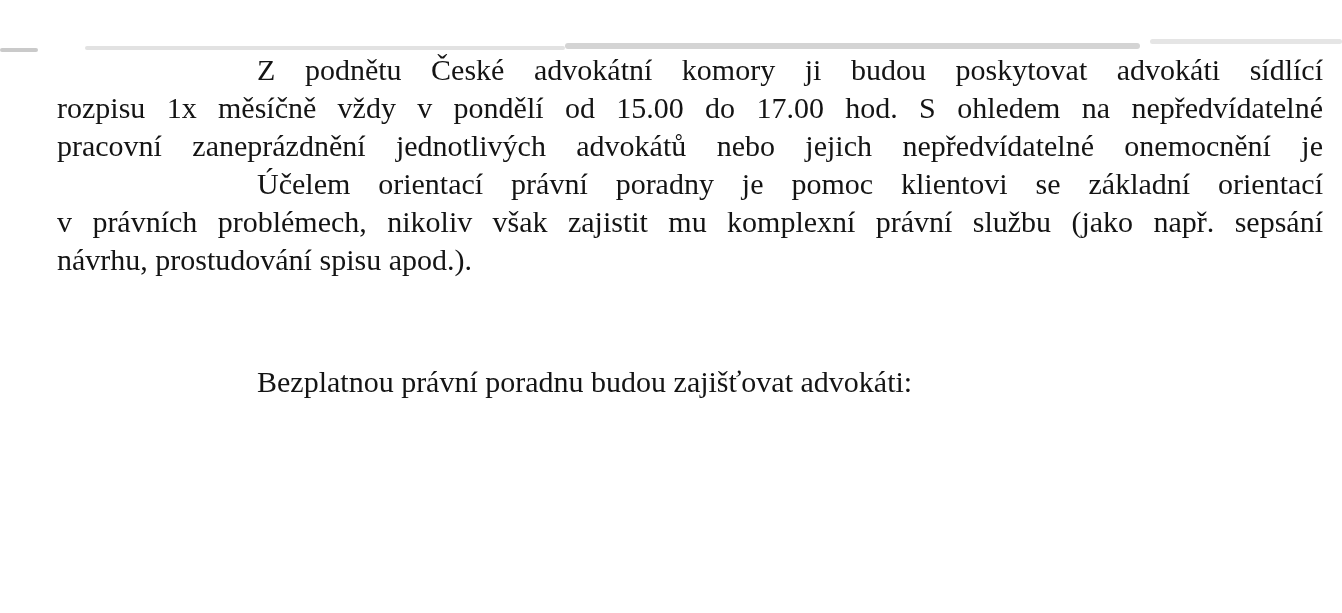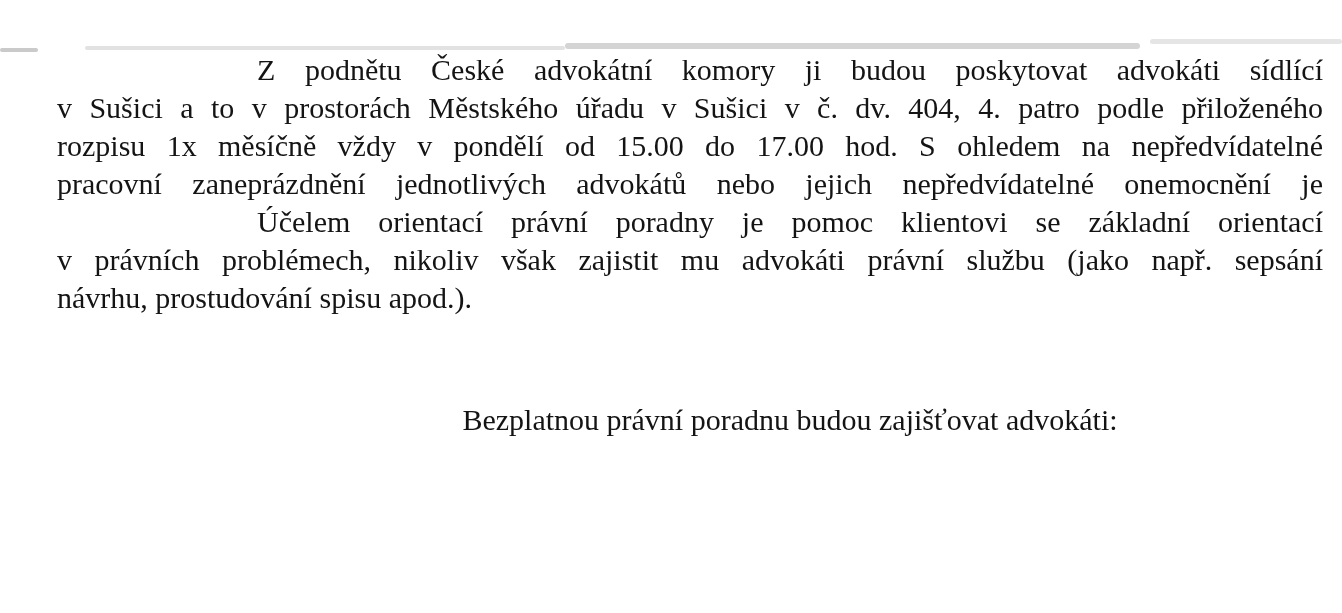--- a/index.html
+++ b/index.html
@@ -37,44 +37,43 @@
     margin-left: 32px;
     -webkit-font-smoothing: antialiased;
   }
   .line { white-space: normal; }
   .just {
     text-align: justify;
     text-align-last: justify;
     text-justify: inter-word;
   }
   .indent { text-indent: 200px; }
-  .gap { margin-top: 84px; text-align: center; }
+  .gap { margin-top: 84px; }
 </style>
 </head>
 <body>
 
 <div class="page">
 
   <div class="smudge smudge-a"></div>
   <div class="smudge smudge-b"></div>
   <div class="smudge smudge-c"></div>
   <div class="smudge smudge-d"></div>
 
   <div class="doc-text">
 
     <div>
       <div class="line just indent">Z podnětu České advokátní komory ji budou poskytovat advokáti sídlící</div>
-      <div class="line just">v Sušici a to v prostorách Městského úřadu v Sušici v č. dv. 404, 4. patro podle přiloženého</div>
       <div class="line just">rozpisu 1x měsíčně vždy v pondělí od 15.00 do 17.00 hod. S ohledem na nepředvídatelné</div>
       <div class="line just">pracovní zaneprázdnění jednotlivých advokátů nebo jejich nepředvídatelné onemocnění je</div>
     </div>
 
     <div>
       <div class="line just indent">Účelem orientací právní poradny je pomoc klientovi se základní orientací</div>
-      <div class="line just">v právních problémech, nikoliv však zajistit mu advokáti právní službu (jako např. sepsání</div>
+      <div class="line just">v právních problémech, nikoliv však zajistit mu komplexní právní službu (jako např. sepsání</div>
       <div class="line">návrhu, prostudování spisu apod.).</div>
     </div>
 
     <div>
     </div>
 
     <div class="line indent gap">Bezplatnou právní poradnu budou zajišťovat advokáti:</div>
 
   </div>
 </div>

